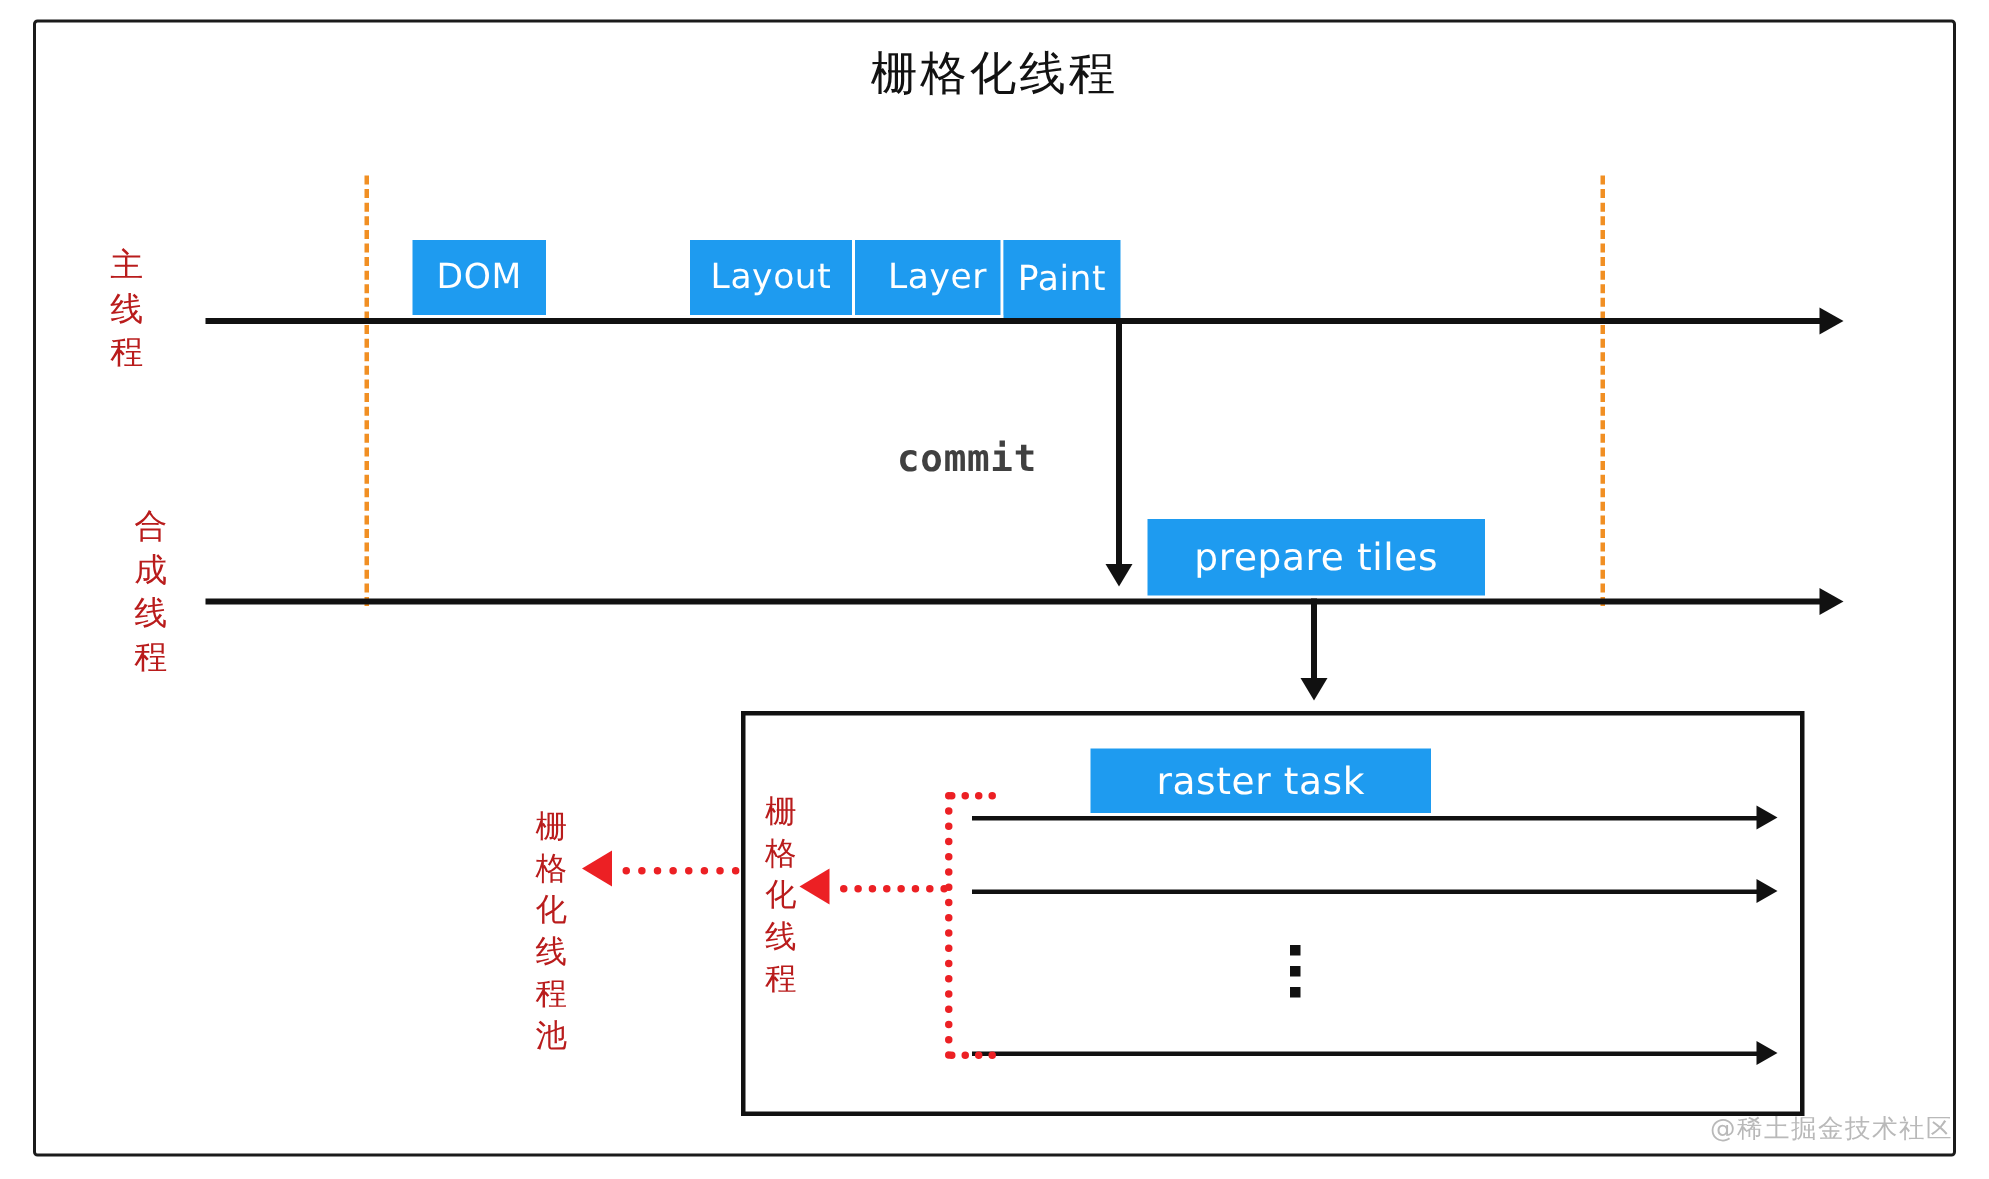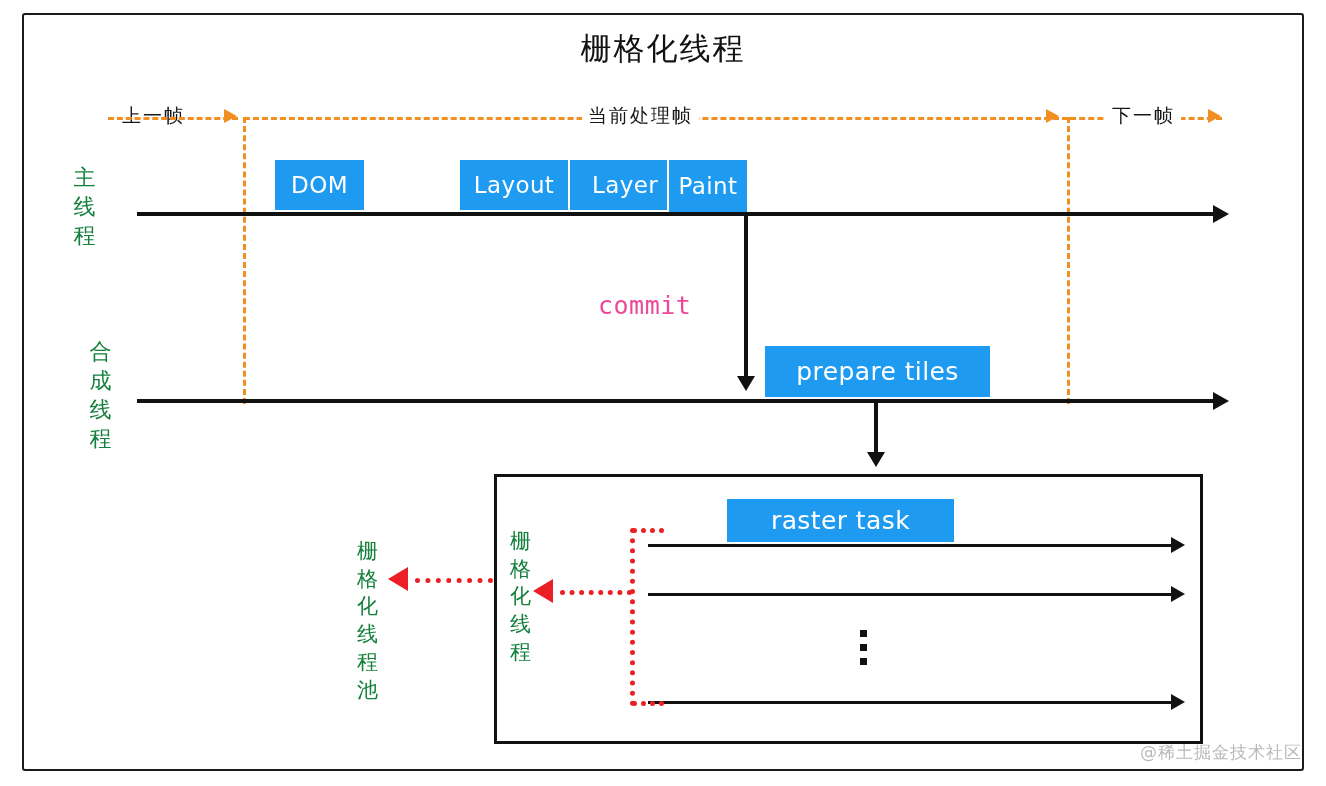--- a/index.html
+++ b/index.html
@@ -91,21 +91,21 @@
     height: 0;
     border-top: 9px solid transparent;
     border-bottom: 9px solid transparent;
     border-left: 16px solid #111111;
   }
   .lane-label {
     position: absolute;
     width: 34px;
     font-size: 22px;
     line-height: 1.32;
-    color: #15803d;
+    color: #b91c1c;
     text-align: center;
     letter-spacing: 1px;
     font-family: "DejaVu Sans", sans-serif;
     word-break: break-all;
   }
   
   .blue-box {
     position: absolute;
     background: #1e9bf0;
     color: #ffffff;
@@ -132,23 +132,24 @@
     position: absolute;
     width: 0;
     height: 0;
     border-left: 9px solid transparent;
     border-right: 9px solid transparent;
     border-top: 15px solid #111111;
   }
   .conn-label {
     position: absolute;
     font-size: 25px;
-    color: #ec4899;
+    color: #404040;
     font-family: "DejaVu Sans Mono", monospace;
     letter-spacing: 0.5px;
+    font-weight: bold;
   }
   
   .raster-panel {
     position: absolute;
     left: 494px;
     top: 474px;
     width: 709px;
     height: 270px;
     border: 3px solid #111111;
     box-sizing: border-box;
@@ -212,34 +213,20 @@
 </style>
 </head>
 <body>
 
 <div id="stage">
 
   <div class="outer-frame"></div>
 
   <div class="diagram-title">栅格化线程</div>
 
-  <div class="frame-band">
-
-    <div class="band-label" style="left:116px;">上一帧</div>
-    <div class="band-seg" style="left:108px; width:130px;"></div>
-    <div class="band-arrow" style="left:224px;"></div>
-
-    <div class="band-seg" style="left:244px; width:824px;"></div>
-    <div class="band-label" style="left:582px;">当前处理帧</div>
-    <div class="band-arrow" style="left:1046px;"></div>
-
-    <div class="band-seg" style="left:1070px; width:152px;"></div>
-    <div class="band-label" style="left:1106px;">下一帧</div>
-    <div class="band-arrow" style="left:1208px;"></div>
-  </div>
 
   <div class="vguide" style="left:243px; top:117px; height:287px;"></div>
   <div class="vguide" style="left:1067px; top:117px; height:287px;"></div>
 
   <div class="lane-label" style="left:68px; top:163px;">主线程</div>
   <div class="lane-line" style="left:137px; top:212px; width:1080px;"></div>
   <div class="lane-arrow" style="left:1213px; top:205px;"></div>
 
   <div class="blue-box" style="left:275px; top:160px; width:91px; height:50px;">DOM</div>
   <div class="blue-box" style="left:460px; top:160px; width:110px; height:50px;">Layout</div>

